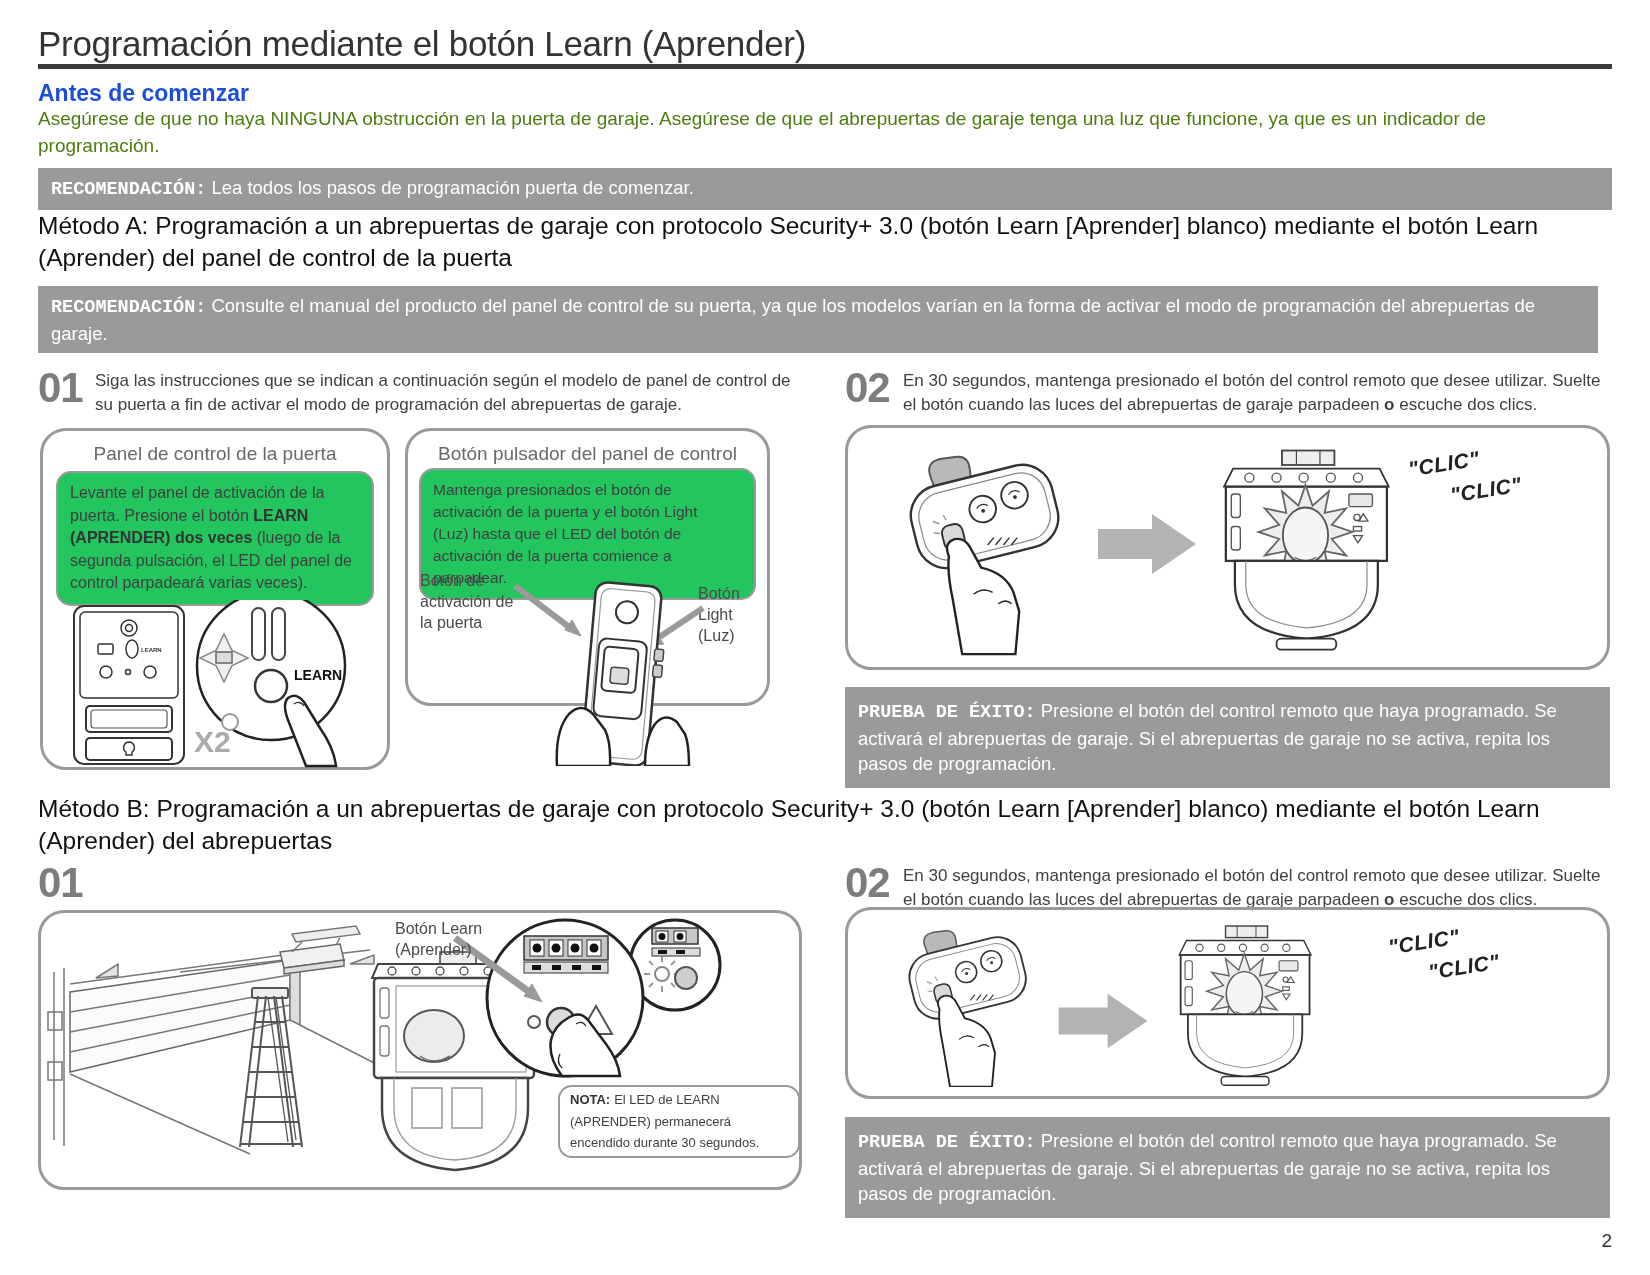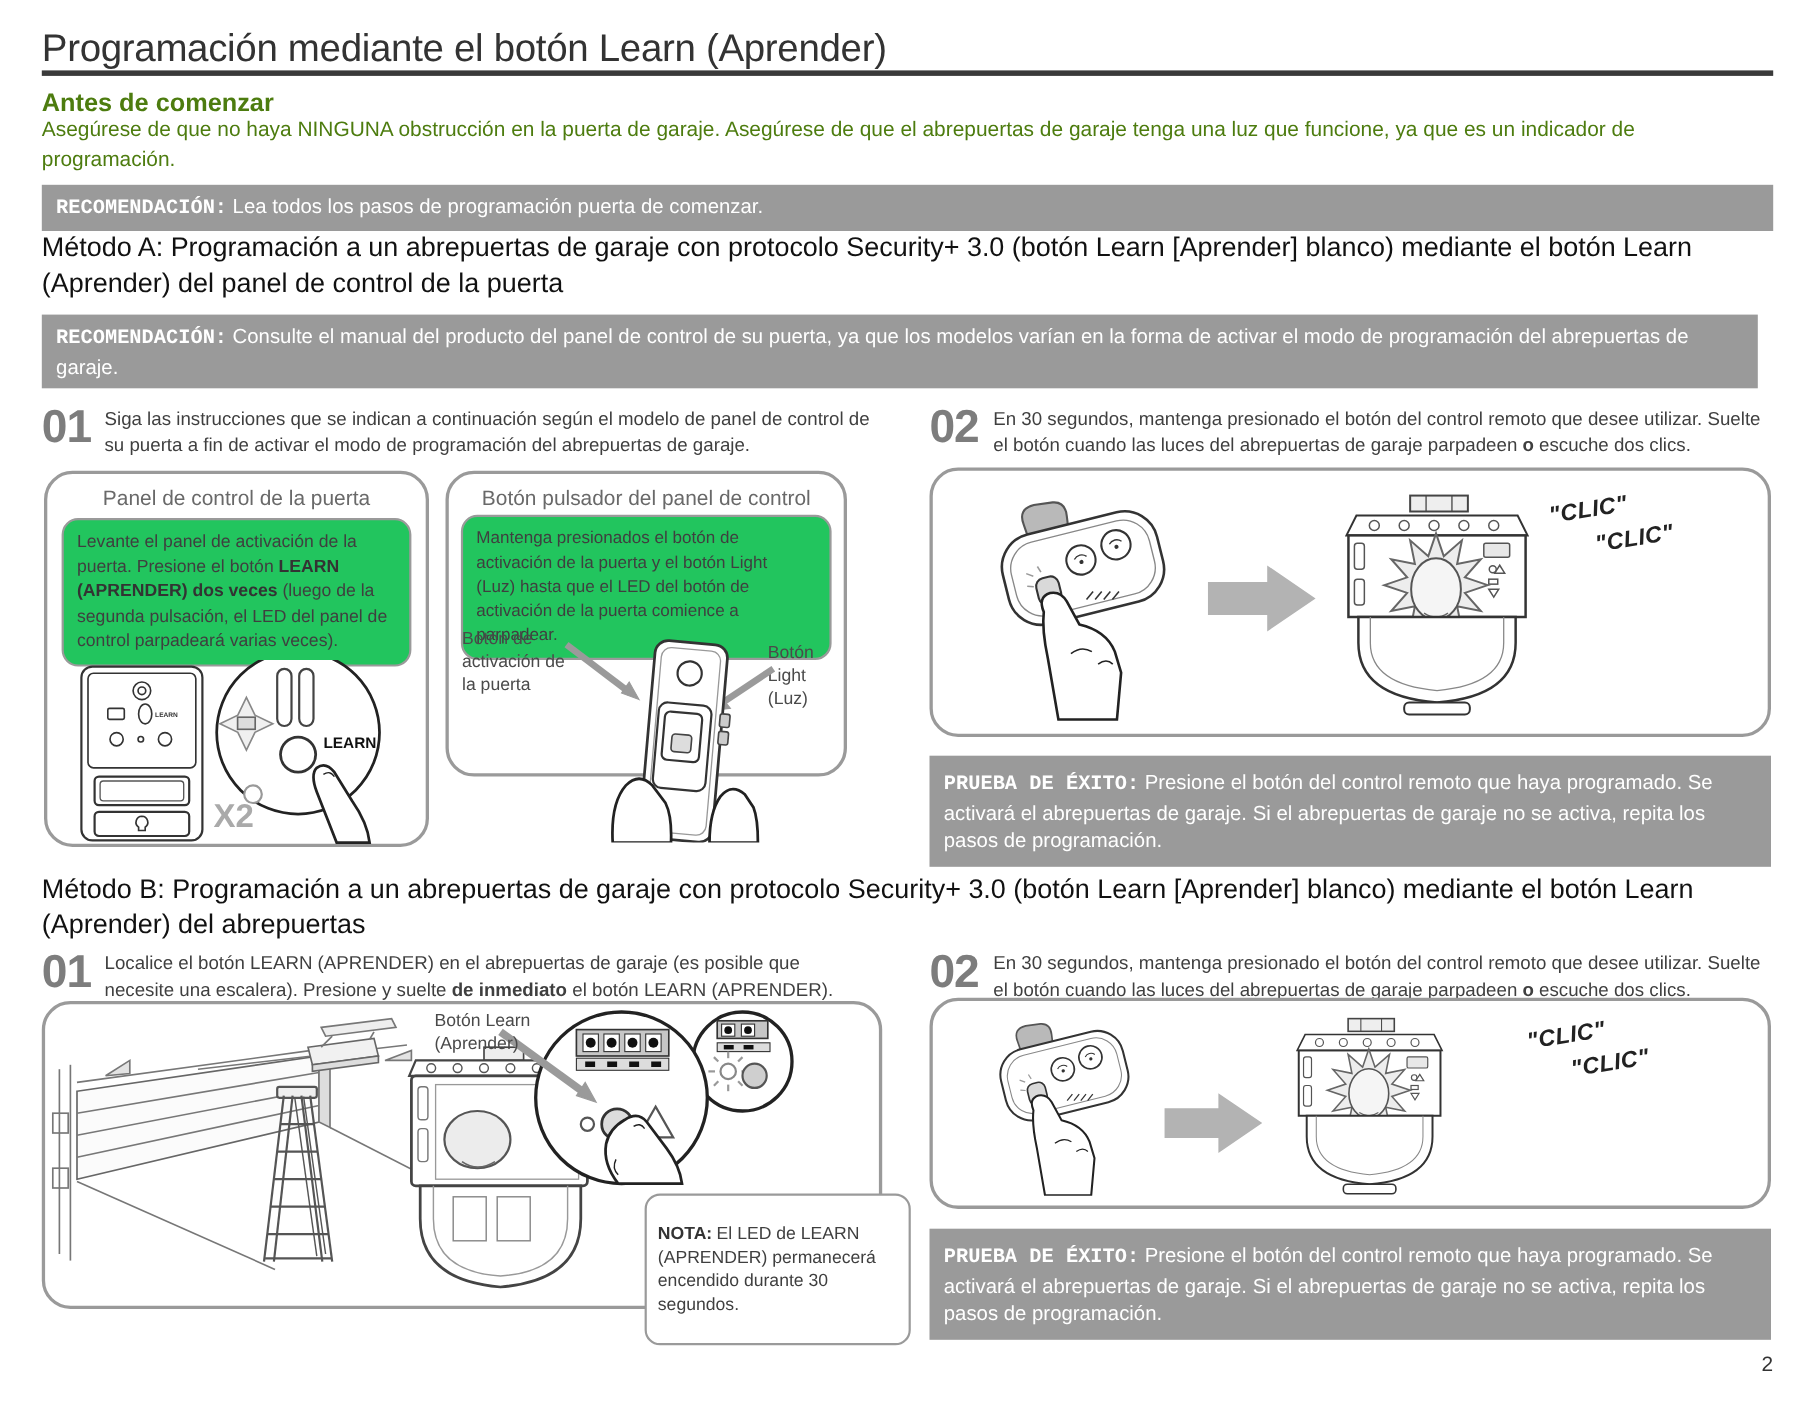--- a/index.html
+++ b/index.html
@@ -1,35 +1,35 @@
 <!DOCTYPE html>
 <html><head>
 <meta charset="utf-8">
 <style>
   html,body{margin:0;padding:0;background:#fff;}
   .page{position:relative;width:1650px;height:1275px;background:#fff;
         font-family:"Liberation Sans", sans-serif;overflow:hidden;}
   .abs{position:absolute;}
   .title{font-size:35px;font-weight:400;color:#333;letter-spacing:-.3px;margin:0;}
   .rule{background:#3a3a3a;height:5px;}
-  .h2{font-size:23px;font-weight:bold;color:#4d7c0f;margin:0;}
+  .h2{font-size:23px;font-weight:bold;color:#1d4ed8;margin:0;}
   .method{font-size:24.5px;font-weight:normal;color:#111;line-height:32px;margin:0;}
   .body-txt{font-size:19px;color:#4d7c0f;line-height:26.5px;margin:0;}
   .graybar{background:#9a9a9a;color:#fff;font-size:18.5px;line-height:25.5px;padding:7px 13px;box-sizing:border-box;}
   .graybar b{margin-right:5px;font-family:Liberation Mono, monospace;}
   .stepnum{font-size:42px;font-weight:bold;color:#7d7d7d;letter-spacing:-1px;line-height:40px;}
   .steptxt{font-size:17px;color:#3f3f3f;line-height:23.5px;}
   .steptxt b{color:#3f3f3f;}
   .obox{border:3px solid #9a9a9a;border-radius:26px;box-sizing:border-box;background:#fff;}
   .obox-title{text-align:center;color:#696969;font-size:19px;margin-top:12px;}
   .ibox{background:#22c55e;border:2px solid #9a9a9a;border-radius:15px;color:#3f3f3f;box-sizing:border-box;}
   .ibox b{color:#333;}
   .ill-label{font-size:16px;color:#4a4a4a;line-height:21px;}
   .clic{font-size:21px;font-weight:bold;font-style:italic;color:#222;letter-spacing:.5px;white-space:nowrap;}
-  .nota{background:#fff;border:2px solid #9a9a9a;border-radius:14px;font-size:16px;line-height:21.5px;color:#3f3f3f;box-sizing:border-box;padding:24px 10px;margin-left:28px;}
+  .nota{background:#fff;border:2px solid #9a9a9a;border-radius:14px;font-size:13px;line-height:21.5px;color:#3f3f3f;box-sizing:border-box;padding:2px 10px;}
   .nota b{margin-right:4px;color:#333;}
   .pagenum{font-size:19px;color:#333;}
   .x2{font-size:30px;font-weight:bold;fill:#aaa;}
   svg{display:block;}
 </style>
 </head>
 <body>
 
 <div class="page">
 
@@ -181,21 +181,20 @@
   <div class="abs clic" style="left:1408px;top:452px;transform:rotate(-9deg);">"CLIC"</div>
   <div class="abs clic" style="left:1450px;top:478px;transform:rotate(-9deg);">"CLIC"</div>
 
   <div class="abs graybar" style="left:845px;top:687px;width:765px;padding:11px 13px;">
     <b>PRUEBA DE ÉXITO:</b><span>Presione el botón del control remoto que haya programado. Se activará el abrepuertas de garaje. Si el abrepuertas de garaje no se activa, repita los pasos de programación.</span>
   </div>
 
   <h2 class="abs method" style="left:38px;top:793px;width:1545px;">Método B: Programación a un abrepuertas de garaje con protocolo Security+ 3.0 (botón Learn [Aprender] blanco) mediante el botón Learn (Aprender) del abrepuertas</h2>
 
   <div class="abs stepnum" style="left:38px;top:863px;">01</div>
-  <div class="abs steptxt" style="left:95px;top:864px;width:700px;"><span>Localice el botón LEARN (APRENDER) en el abrepuertas de garaje (es posible que necesite una escalera). Presione y suelte </span><b>de inmediato</b><span> el botón LEARN (APRENDER).</span></div>
   <div class="abs stepnum" style="left:845px;top:863px;">02</div>
   <div class="abs steptxt" style="left:903px;top:864px;width:700px;"><span>En 30 segundos, mantenga presionado el botón del control remoto que desee utilizar. Suelte el botón cuando las luces del abrepuertas de garaje parpadeen </span><b>o</b><span> escuche dos clics.</span></div>
 
   <div class="abs obox" style="left:38px;top:910px;width:764px;height:280px;"></div>
   <svg class="abs" style="left:40px;top:912px;" width="760" height="276" viewBox="0 0 760 276">
 
     <g stroke="#777" stroke-width="1.5" fill="none">
       <line x1="14" y1="60" x2="14" y2="228"></line>
         <line x1="24" y1="56" x2="24" y2="234"></line>
       <rect x="8" y="100" width="14" height="18"></rect>

